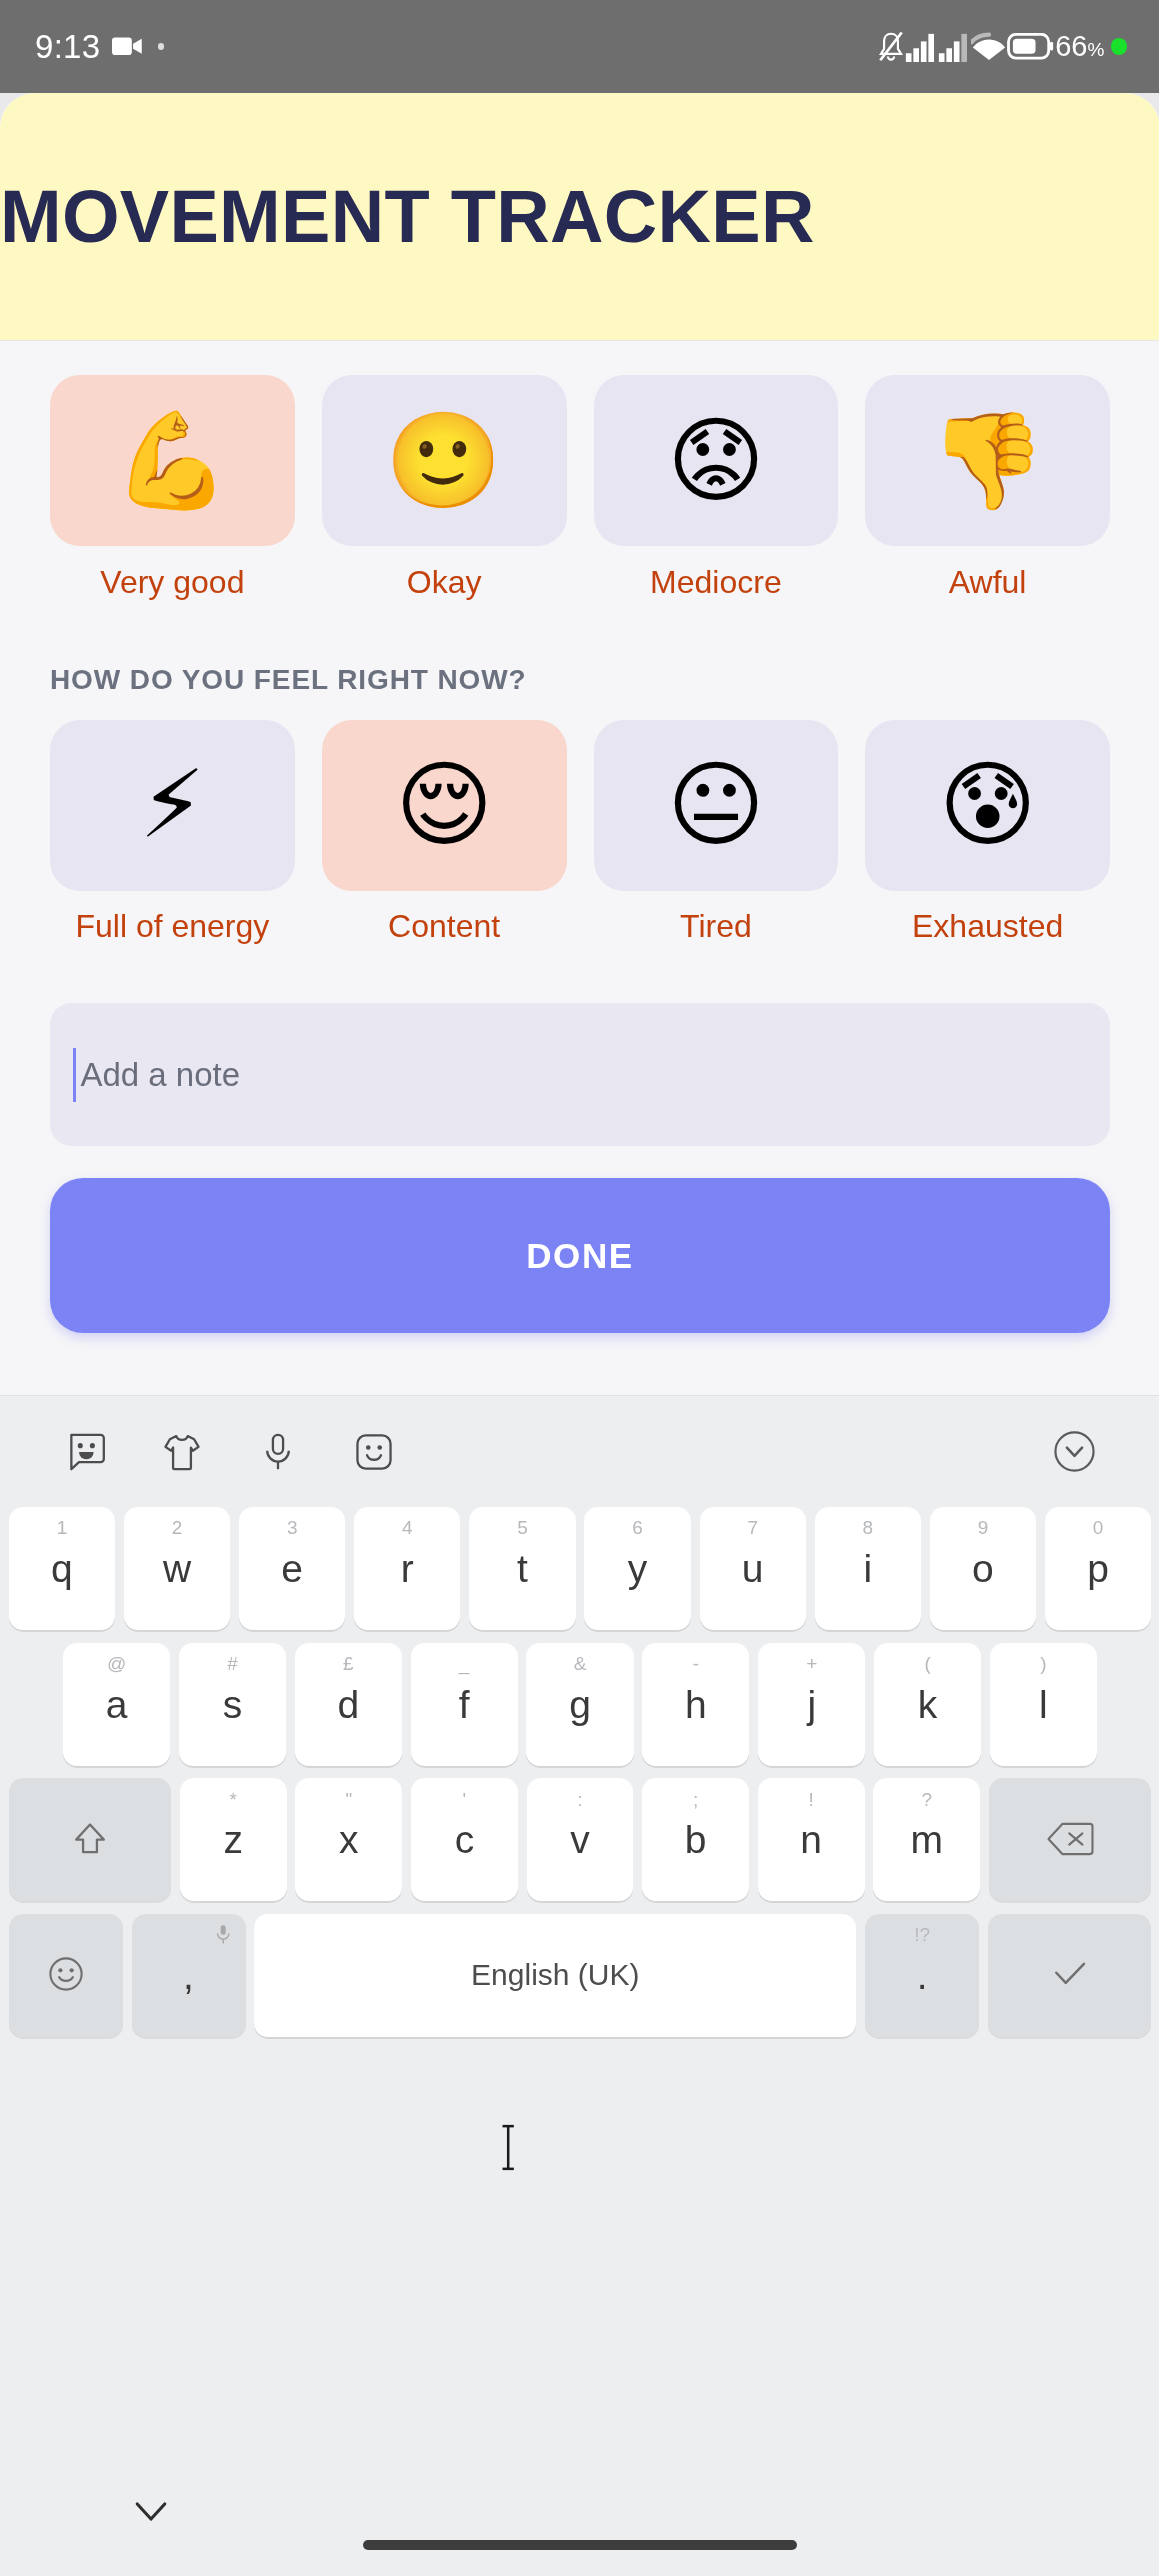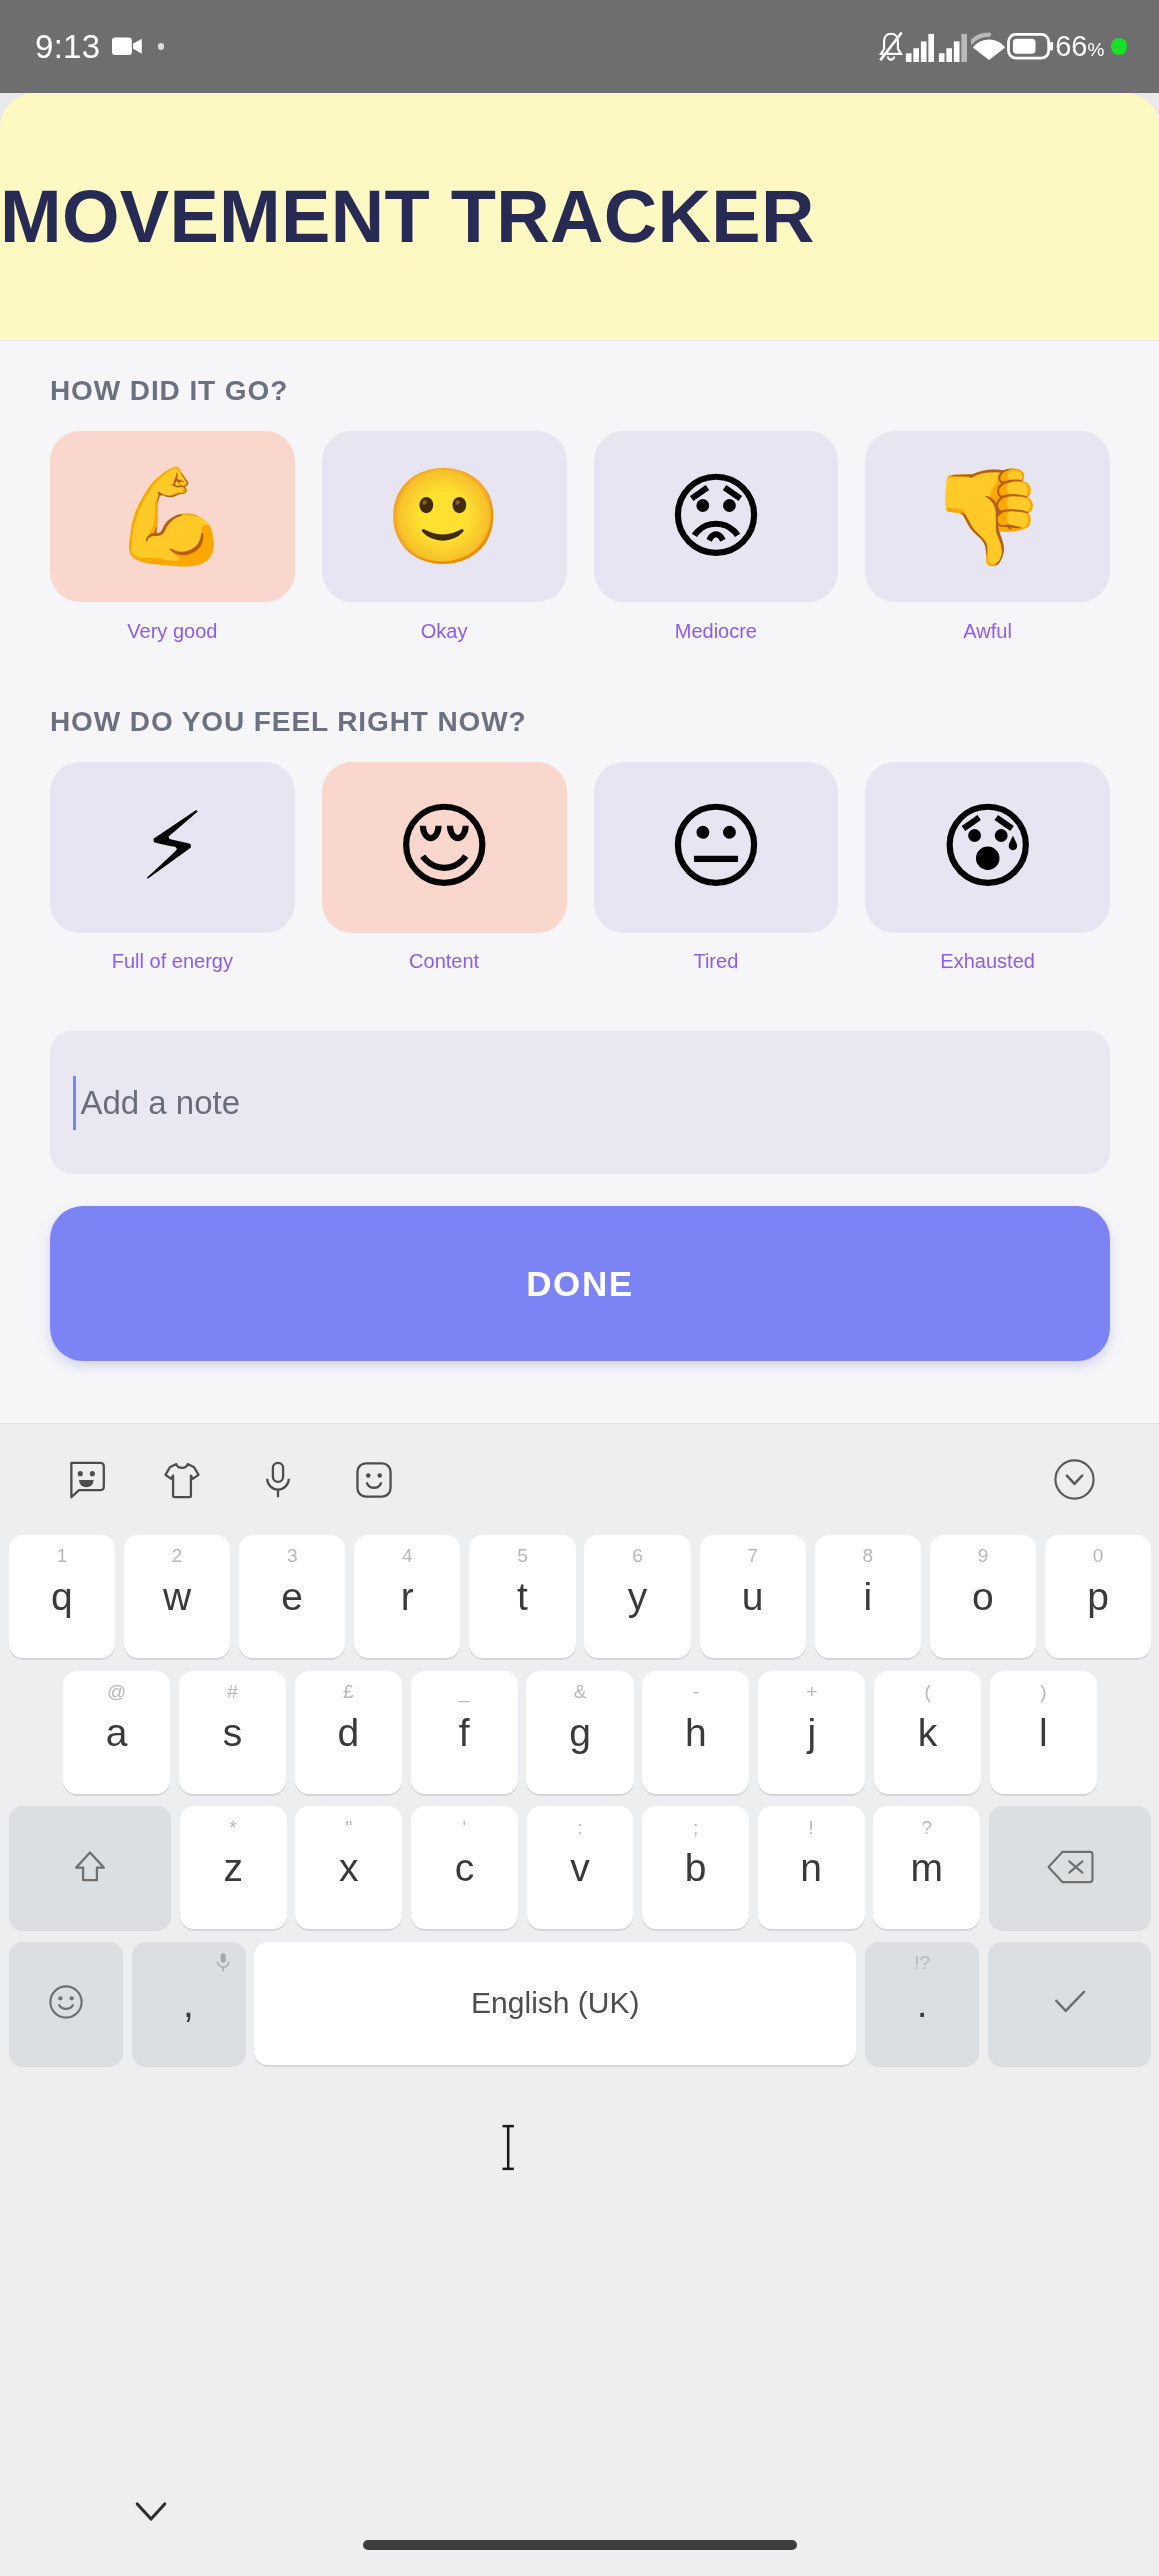--- a/index.html
+++ b/index.html
@@ -110,22 +110,22 @@
     justify-content: center;
   }
   .option-tile.selected { background: #f9d7cd; }
   .option-emoji {
     font-size: 94px;
     line-height: 1;
     font-family: "DejaVu Sans", sans-serif;
   }
   .option-label {
     margin-top: 17.6px;
-    color: #8b5cf6;
-    font-size: 20px;
+    color: #c2410c;
+    font-size: 32px;
     font-weight: 400;
     white-space: nowrap;
   }
   .section-gap { height: 63px; }
 
   
   .note-box {
     margin-top: 58px;
     height: 143px;
     border-radius: 21.4px;
@@ -339,21 +339,20 @@
   </div>
 
   <div class="appcard">
 
     <div class="header">
       <div class="app-title">MOVEMENT TRACKER</div>
     </div>
 
     <div class="body">
 
-      <div class="section-label">HOW DID IT GO?</div>
       <div class="options">
 
         <div class="option">
           <div class="option-tile selected">
             <span class="option-emoji">💪</span>
           </div>
           <div class="option-label">Very good</div>
         </div>
 
         <div class="option">

